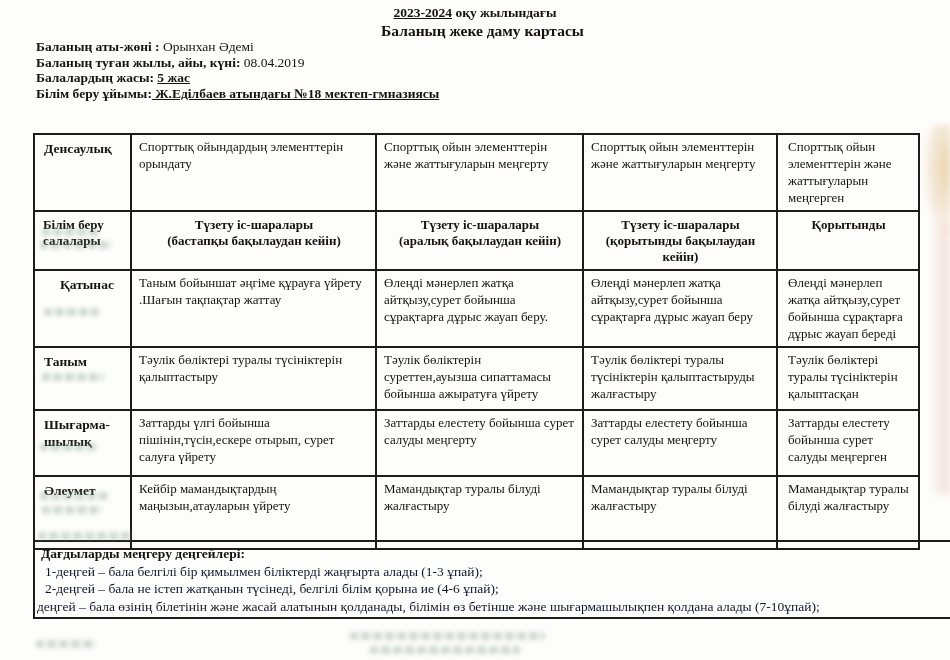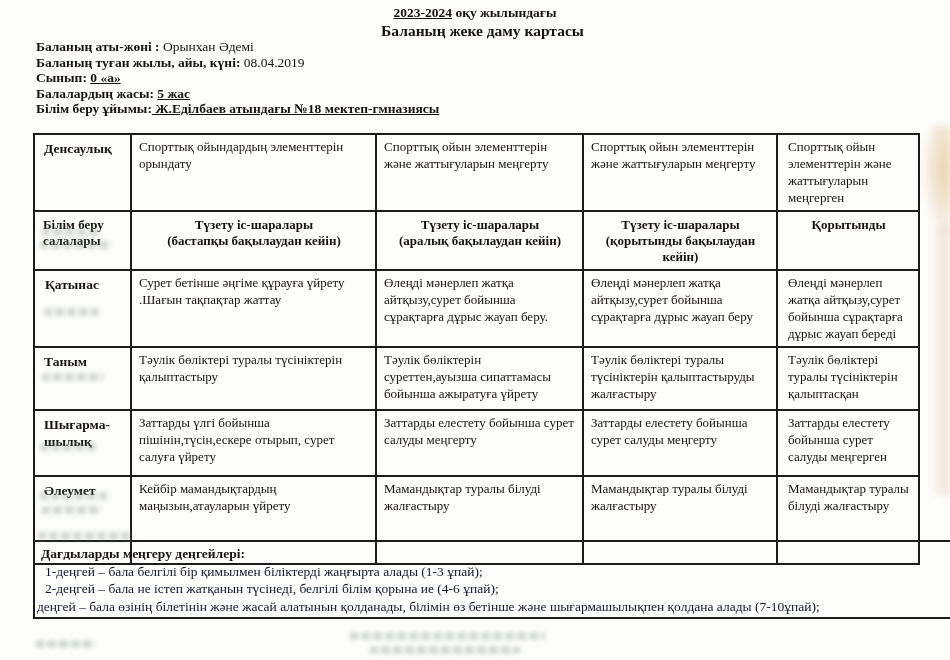--- a/index.html
+++ b/index.html
@@ -78,21 +78,20 @@
 <body>
 
 <div class="doc-title">
   <div class="line1"><span class="u">2023-2024</span><span> оқу жылындағы</span></div>
   <div class="line2">Баланың жеке даму картасы</div>
 </div>
 
 <div class="info-block">
   <div><span>Баланың аты-жөні : </span><span class="val">Орынхан Әдемі</span></div>
   <div><span>Баланың туған жылы, айы, күні:</span><span class="val"> 08.04.2019</span></div>
-  <div><span>Сынып: </span><span class="uval">0 «а»</span></div>
   <div><span>Балалардың жасы: </span><span class="uval">5 жас</span></div>
   <div><span>Білім беру ұйымы:</span><span class="buval"> Ж.Еділбаев атындағы №18 мектеп-гмназиясы</span></div>
 </div>
 
 <table class="main-table">
   <colgroup>
       <col class="c1">
       <col class="c2">
       <col class="c3">
       <col class="c4">
@@ -121,41 +120,41 @@
         </th>
     <th>
           <div>Түзету іс-шаралары</div>
           <div>(қорытынды бақылаудан кейін)</div>
         </th>
     <th>
           <div>Қорытынды</div>
         </th>
   </tr>
   <tr style="height:70px">
-    <td class="cat" style="padding-left:10px">Қатынас</td>
-    <td>Сурет бетінше әңгіме құрауға үйрету .Шағын тақпақтар жаттау</td>
+    <td class="cat" style="padding-left:25px">Қатынас</td>
+    <td>Таным бойыншат әңгіме құрауға үйрету .Шағын тақпақтар жаттау</td>
     <td>Өлеңді мәнерлеп жатқа айтқызу,сурет бойынша сұрақтарға дұрыс жауап беру.</td>
     <td>Өлеңді мәнерлеп жатқа айтқызу,сурет бойынша сұрақтарға дұрыс жауап беру</td>
     <td class="last">Өлеңді мәнерлеп жатқа айтқызу,сурет бойынша сұрақтарға дұрыс жауап береді</td>
   </tr>
   <tr style="height:63px">
     <td class="cat">Таным</td>
     <td>Тәулік бөліктері туралы түсініктерін қалыптастыру</td>
     <td>Тәулік бөліктерін суреттен,ауызша сипаттамасы бойынша ажыратуға үйрету</td>
     <td>Тәулік бөліктері туралы түсініктерін қалыптастыруды жалғастыру</td>
     <td class="last">Тәулік бөліктері туралы түсініктерін қалыптасқан</td>
   </tr>
   <tr style="height:66px">
     <td class="cat">Шығарма-шылық</td>
     <td>Заттарды үлгі бойынша пішінін,түсін,ескере отырып, сурет салуға үйрету</td>
     <td>Заттарды елестету бойынша сурет салуды меңгерту</td>
     <td>Заттарды елестету бойынша сурет салуды меңгерту</td>
     <td class="last">Заттарды елестету бойынша сурет салуды меңгерген</td>
   </tr>
-  <tr style="height:88px">
+  <tr style="height:73px">
     <td class="cat">Әлеумет</td>
     <td>Кейбір мамандықтардың маңызын,атауларын үйрету</td>
     <td>Мамандықтар туралы білуді жалғастыру</td>
     <td>Мамандықтар туралы білуді жалғастыру</td>
     <td class="last">Мамандықтар туралы білуді жалғастыру</td>
   </tr>
 </tbody>
   </table>
 
 <div class="footer-box">

